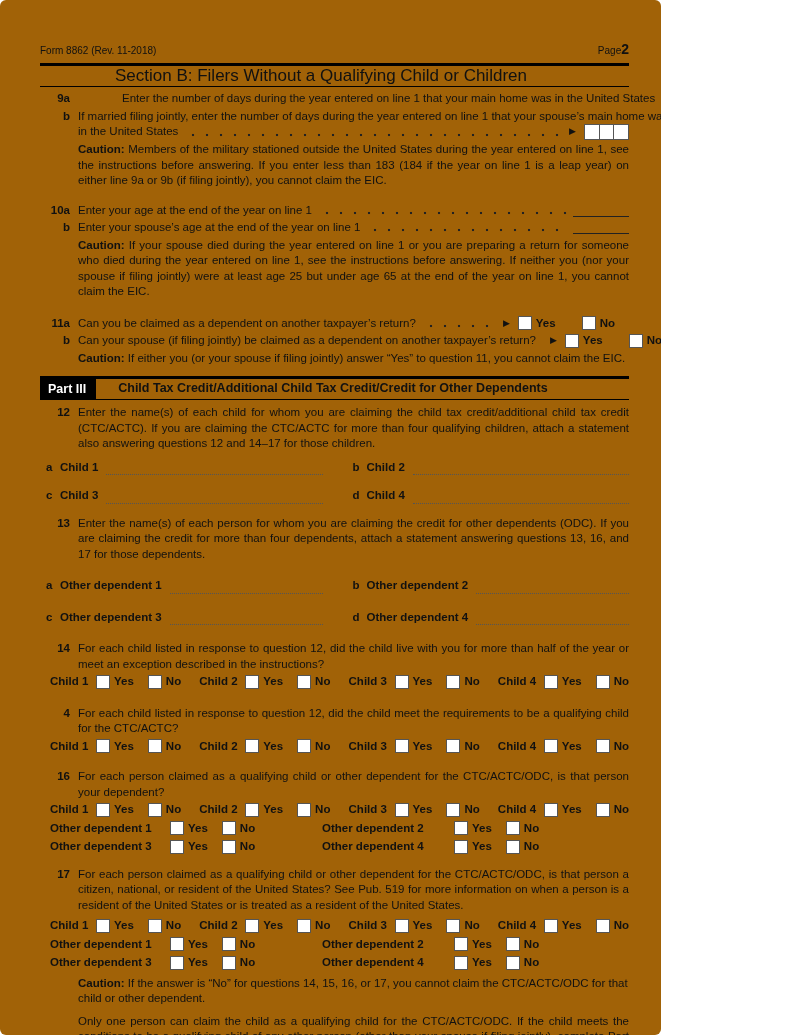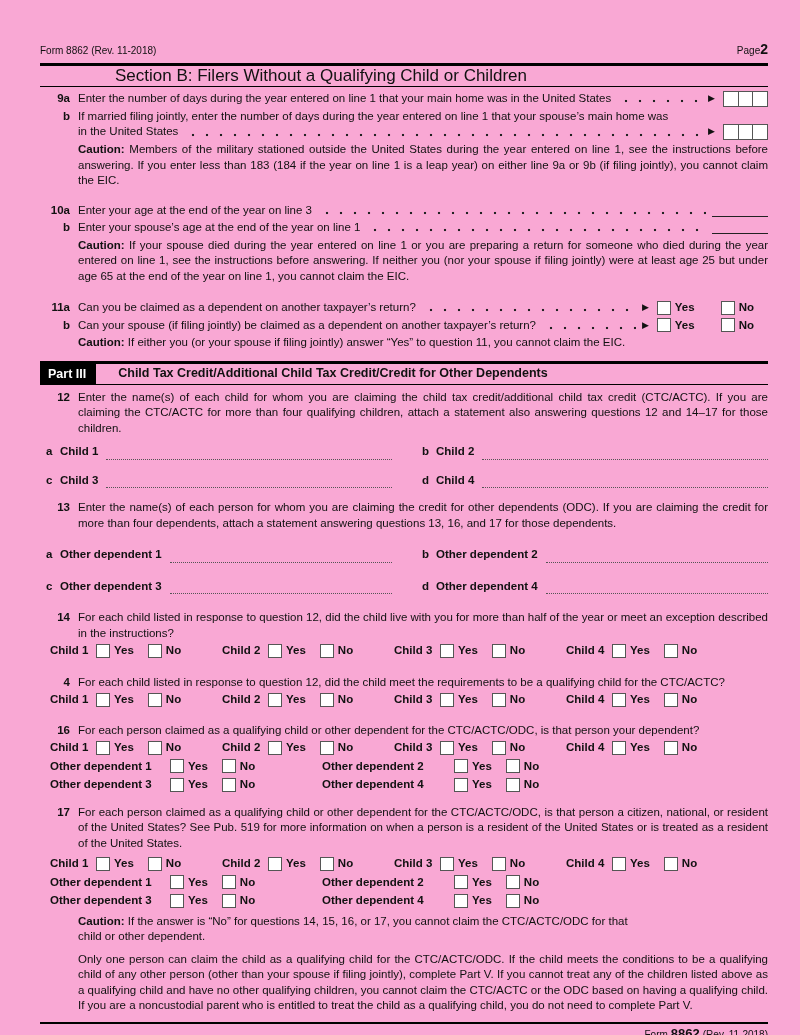--- a/index.html
+++ b/index.html
@@ -1,20 +1,21 @@
 <!DOCTYPE html>
 <html><head>
 <meta charset="utf-8">
 <style>
   html,body{margin:0;padding:0;background:#fff;}
   .page{
-    width:800px;height:1035px;box-sizing:border-box;position:relative;
-    padding:42px 32px 0 40px;background:#f9a8d4;color:#111;
+    width:661px;height:1035px;box-sizing:border-box;position:relative;
+    padding:42px 32px 0 40px;background:#a16207;color:#111;
     font-family:"Liberation Sans",sans-serif;font-size:11.5px;line-height:15.5px;
     overflow:hidden;
+    border-radius:6px;
   }
   b{font-weight:700;}
   .hdr-row{display:flex;justify-content:space-between;align-items:flex-end;font-size:10px;margin-bottom:4px;}
   .pg-num{font-weight:700;font-size:14px;}
   .rule-thick{border-top:3px solid #000;}
   .secb-title{border-bottom:1.5px solid #000;padding:2px 0 2px 75px;font-size:17px;font-weight:400;line-height:16px;}
   .qline{display:flex;align-items:center;}
   .qnum{width:30px;flex:none;font-weight:700;text-align:right;align-self:flex-start;}
   .qtext{flex:none;margin-left:8px;}
   .qtext-wrap{flex:1;margin-left:8px;text-align:justify;}
@@ -47,21 +48,21 @@
   .od-row{display:flex;padding-left:10px;font-weight:700;margin-top:3px;align-items:center;}
   .od-c1{width:272px;display:flex;align-items:center;}
   .od-c2{display:flex;align-items:center;}
   .od-c1 .odlabel{width:120px;flex:none;}
   .od-c2 .odlabel{width:132px;flex:none;}
   .caution17{max-width:555px;}
   .closing{margin:7px 0 0 38px;text-align:justify;}
   .footer-rule{border-top:2px solid #000;margin-top:8px;}
   .footer-row{display:flex;justify-content:flex-end;align-items:baseline;font-size:10px;padding-top:2px;}
   .footer-num{font-weight:700;font-size:13px;margin:0 3px;}
-  .mt2{margin-top:2px;}.mt4{margin-top:4px;}.mt5{margin-top:5px;}
+  .mt2{margin-top:2px;}.mt4{margin-top:4px;gap:44px;}.mt5{margin-top:5px;}
   .mt8{margin-top:8px;}.mt12{margin-top:12px;}.mt13{margin-top:13px;}
   .mt14{margin-top:14px;}.mt15{margin-top:15px;}.mt16{margin-top:16px;}
   .pr14{padding-right:14px;}
 </style>
 </head>
 <body>
 
 <div class="page">
 
   <div class="hdr-row">
@@ -99,21 +100,21 @@
       <span class="dbox"></span>
         <span class="dbox"></span>
         <span class="dbox"></span>
     </span>
   </div>
 
   <p class="caution"><b>Caution:</b> <span>Members of the military stationed outside the United States during the year entered on line 1, see the instructions before answering. If you enter less than 183 (184 if the year on line 1 is a leap year) on either line 9a or 9b (if filing jointly), you cannot claim the EIC.</span></p>
 
   <div class="qline mt14">
     <span class="qnum">10a</span>
-    <span class="qtext">Enter your age at the end of the year on line 3</span>
+    <span class="qtext">Enter your age at the end of the year on line 1</span>
     <span class="leader"></span>
     <span class="blank"></span>
   </div>
 
   <div class="qline mt2">
     <span class="qnum">b</span>
     <span class="qtext">Enter your spouse’s age at the end of the year on line 1</span>
     <span class="leader"></span>
     <span class="blank"></span>
   </div>

